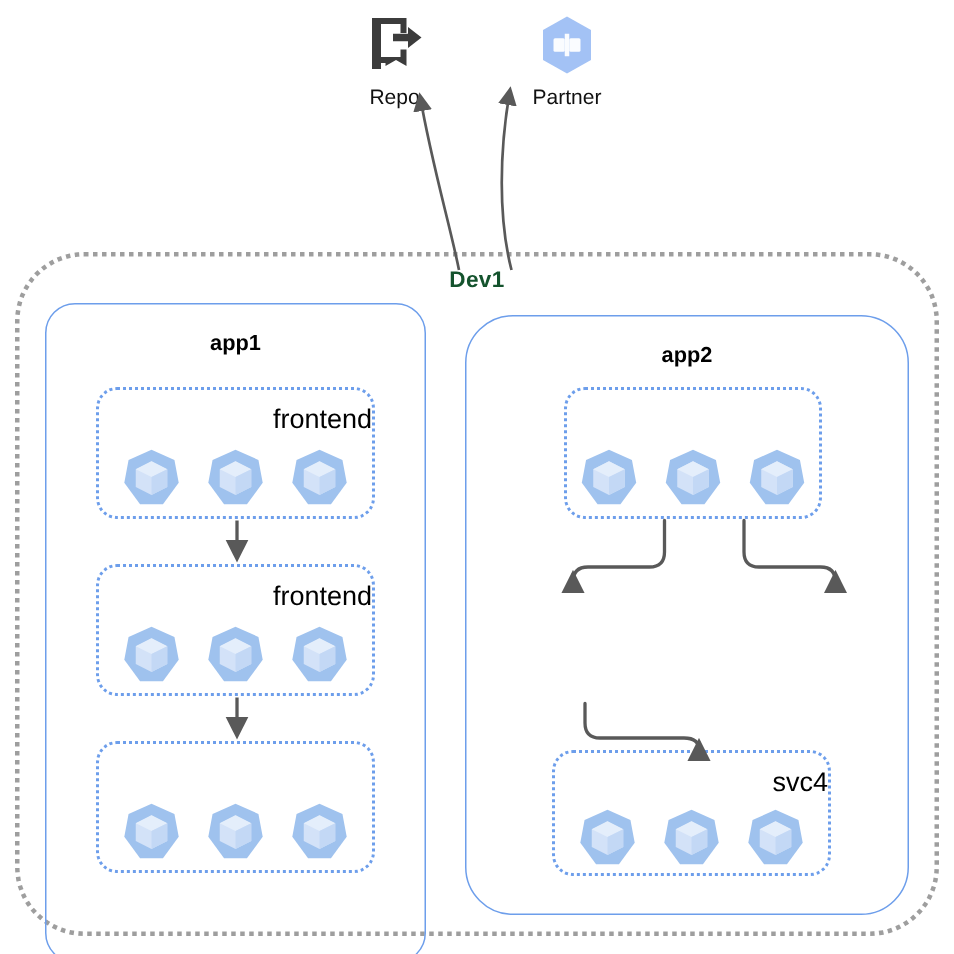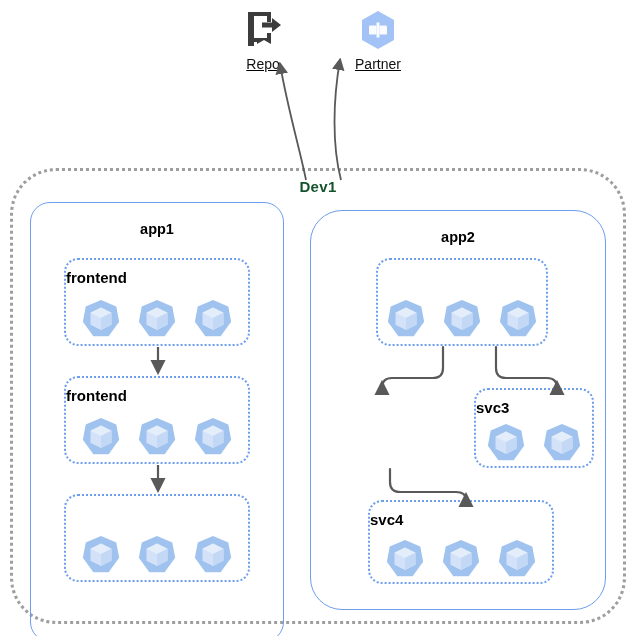--- a/index.html
+++ b/index.html
@@ -16,21 +16,20 @@
     height: 636px;
     background: #ffffff;
     overflow: hidden;
   }
 
   
   .ext-node {
     position: absolute;
     text-align: center;
     width: 110px;
-    text-decoration: underline;
   }
   .ext-node .ext-label {
     font-size: 14px;
     color: #111111;
     line-height: 16px;
     margin-top: 4px;
     white-space: nowrap;
   }
   .ext-icon {
     display: block;
@@ -82,23 +81,23 @@
     position: absolute;
     border: 2.4px dotted #6d9eeb;
     border-radius: 14px;
     box-sizing: border-box;
   }
   .svc-title {
     position: absolute;
     top: 9px;
     left: 0;
     width: 100%;
-    text-align: left;
-    font-size: 15px;
-    font-weight: bold;
+    text-align: right;
+    font-size: 18px;
+    font-weight: normal;
     color: #000000;
   }
 
   .pod-row {
     position: absolute;
     left: 0;
     width: 100%;
     display: flex;
     justify-content: center;
     align-items: center;
@@ -248,37 +247,20 @@
       <svg class="pod" viewBox="0 0 44 44">
           <path d="M22 2 L38 9 L41 25 L30 40 L14 40 L3 25 L6 9 Z" fill="#9fc2ee"></path>
           <path d="M22 10 L33 15.5 L33 28 L22 33.5 L11 28 L11 15.5 Z" fill="#d3e2f8"></path>
           <path d="M22 10 L33 15.5 L22 21 L11 15.5 Z" fill="#e4eefb"></path>
           <path d="M22 21 L33 15.5 L33 28 L22 33.5 Z" fill="#c3d8f5"></path>
         </svg>
     </div>
   </div>
 
 
-  <div class="svc-box" style="left:474px; top:388px; width:120px; height:80px;">
-    <div class="svc-title">svc3</div>
-    <div class="pod-row" style="top:32px;">
-      <svg class="pod" viewBox="0 0 44 44">
-          <path d="M22 2 L38 9 L41 25 L30 40 L14 40 L3 25 L6 9 Z" fill="#9fc2ee"></path>
-          <path d="M22 10 L33 15.5 L33 28 L22 33.5 L11 28 L11 15.5 Z" fill="#d3e2f8"></path>
-          <path d="M22 10 L33 15.5 L22 21 L11 15.5 Z" fill="#e4eefb"></path>
-          <path d="M22 21 L33 15.5 L33 28 L22 33.5 Z" fill="#c3d8f5"></path>
-        </svg>
-      <svg class="pod" viewBox="0 0 44 44">
-          <path d="M22 2 L38 9 L41 25 L30 40 L14 40 L3 25 L6 9 Z" fill="#9fc2ee"></path>
-          <path d="M22 10 L33 15.5 L33 28 L22 33.5 L11 28 L11 15.5 Z" fill="#d3e2f8"></path>
-          <path d="M22 10 L33 15.5 L22 21 L11 15.5 Z" fill="#e4eefb"></path>
-          <path d="M22 21 L33 15.5 L33 28 L22 33.5 Z" fill="#c3d8f5"></path>
-        </svg>
-    </div>
-  </div>
 
   <div class="svc-box" style="left:368px; top:500px; width:186px; height:84px;">
     <div class="svc-title">svc4</div>
     <div class="pod-row" style="top:36px;">
       <svg class="pod" viewBox="0 0 44 44">
           <path d="M22 2 L38 9 L41 25 L30 40 L14 40 L3 25 L6 9 Z" fill="#9fc2ee"></path>
           <path d="M22 10 L33 15.5 L33 28 L22 33.5 L11 28 L11 15.5 Z" fill="#d3e2f8"></path>
           <path d="M22 10 L33 15.5 L22 21 L11 15.5 Z" fill="#e4eefb"></path>
           <path d="M22 21 L33 15.5 L33 28 L22 33.5 Z" fill="#c3d8f5"></path>
         </svg>

